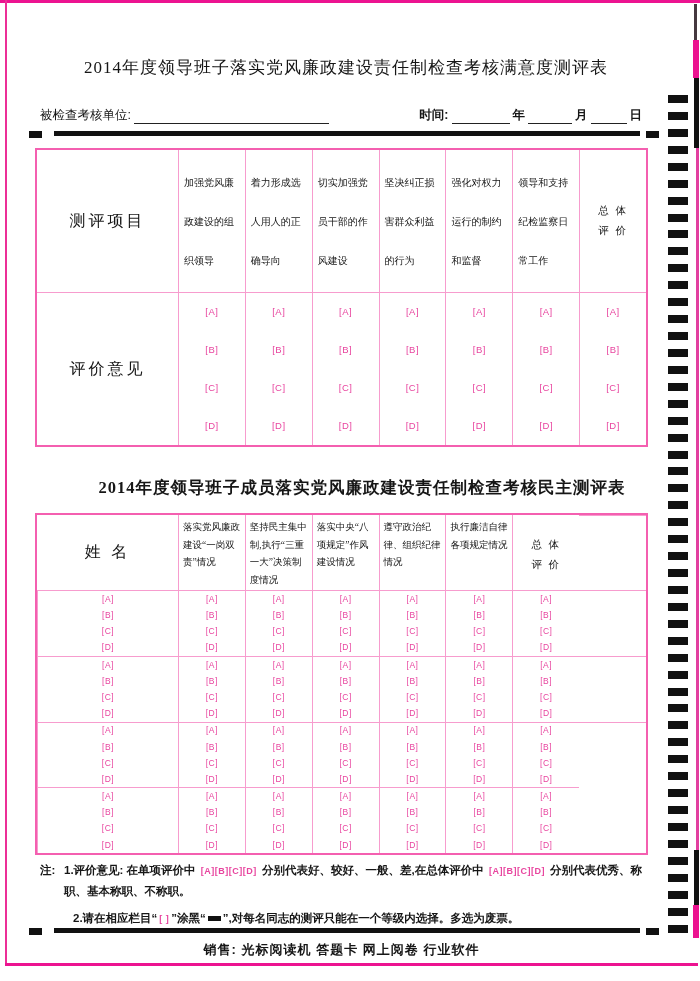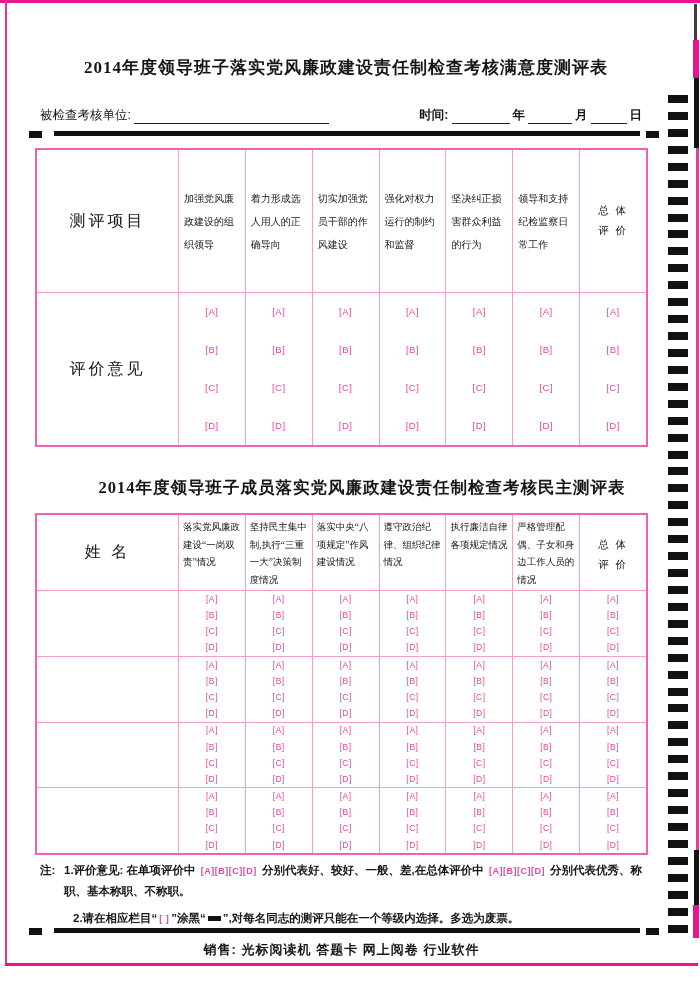--- a/index.html
+++ b/index.html
@@ -15,21 +15,21 @@
 
   
   .frame-top{position:absolute;left:0;top:0;width:700px;height:3px;background:#ec1390;}
   .frame-left{position:absolute;left:5px;top:0;width:2px;height:966px;background:#ec2f97;}
   .frame-bottom{position:absolute;left:5px;top:963px;width:693px;height:3px;background:#ec1390;}
   .edge-seg{position:absolute;}
 
   
   .title1{position:absolute;left:0;top:56px;width:692px;text-align:center;
     font-family:"Liberation Serif","DejaVu Serif",serif;
-    font-size:17px;font-weight:bold;letter-spacing:1px;}
+    font-size:17px;font-weight:normal;letter-spacing:1px;}
   .title2{position:absolute;left:16px;top:477px;width:692px;text-align:center;
     font-family:"Liberation Serif","DejaVu Serif",serif;
     font-size:16.5px;font-weight:bold;letter-spacing:1px;}
 
   
   .unit-line{position:absolute;left:40px;top:107px;font-size:12.5px;font-weight:400;white-space:nowrap;text-align:right;}
   .time-line{position:absolute;right:58px;top:107px;font-size:12.5px;font-weight:600;white-space:nowrap;}
   .uline{display:inline-block;border-bottom:1.5px solid #222;height:12px;vertical-align:bottom;margin:0 3px;}
   .w190{width:195px;} .w55{width:58px;} .w42{width:44px;} .w35{width:36px;}
 
@@ -42,21 +42,21 @@
     border:2px solid #f45fb0;display:grid;background:#fff;}
   .t1{top:148px;height:299px;grid-template-columns:141px repeat(7,1fr);grid-template-rows:142px 1fr;}
   .t2{top:513px;height:342px;grid-template-columns:141px repeat(7,1fr);grid-template-rows:75px repeat(4,1fr);}
   .cell{box-sizing:border-box;overflow:hidden;}
   .bl{border-left:1px solid #f79cce;}
   .bt{border-top:1px solid #f79cce;}
   .label-cell{display:flex;align-items:center;justify-content:center;
     font-size:16px;font-weight:500;letter-spacing:3px;}
   .head-cell{font-family:"Liberation Serif","DejaVu Serif",serif;
     word-break:break-all;white-space:pre-line;}
-  .t1 .head-cell{display:flex;align-items:center;font-size:10px;line-height:23px;padding:0 5px;}
+  .t1 .head-cell{display:flex;align-items:center;font-size:10px;line-height:39px;padding:0 5px;}
   .t2 .head-cell{font-size:9.5px;line-height:17.5px;padding:4px 4px 0 4px;}
   .head-cell.overall{display:flex;align-items:center;justify-content:center;
     text-align:center;line-height:20px;font-size:10.5px;letter-spacing:2px;}
   .opts-cell{display:flex;flex-direction:column;justify-content:space-around;
     align-items:center;}
   .opt{color:#e8459f;font-size:9.5px;letter-spacing:0.5px;line-height:1;}
   .t2 .opt{font-size:8.5px;}
 
   
   .notes{position:absolute;left:40px;top:860px;width:612px;font-size:11.5px;
@@ -102,22 +102,22 @@
 
   <div class="regsq" style="left:29px;top:131px;"></div>
   <div class="rule" style="top:131px;"></div>
   <div class="regsq" style="left:646px;top:131px;"></div>
 
   <div id="table1" class="tbl t1">
       <div class="cell label-cell">测评项目</div>
       <div class="cell head-cell bl">加强党风廉政建设的组织领导</div>
       <div class="cell head-cell bl">着力形成选人用人的正确导向</div>
       <div class="cell head-cell bl">切实加强党员干部的作风建设</div>
+      <div class="cell head-cell bl">坚决纠正损害群众利益的行为</div>
       <div class="cell head-cell bl">强化对权力运行的制约和监督</div>
-      <div class="cell head-cell bl">坚决纠正损害群众利益的行为</div>
       <div class="cell head-cell bl">领导和支持纪检监察日常工作</div>
       <div class="cell head-cell bl overall">总 体
 评 价</div>
       <div class="cell label-cell bt">评价意见</div>
       <div class="cell opts-cell bl bt">
         <span class="opt">[A]</span>
         <span class="opt">[B]</span>
         <span class="opt">[C]</span>
         <span class="opt">[D]</span>
       </div>
@@ -161,21 +161,20 @@
 
   <div class="title2">2014年度领导班子成员落实党风廉政建设责任制检查考核民主测评表</div>
 
   <div id="table2" class="tbl t2">
       <div class="cell label-cell">姓  名</div>
       <div class="cell head-cell bl">落实党风廉政建设“一岗双责”情况</div>
       <div class="cell head-cell bl">坚持民主集中制,执行“三重一大”决策制度情况</div>
       <div class="cell head-cell bl">落实中央“八项规定”作风建设情况</div>
       <div class="cell head-cell bl">遵守政治纪律、组织纪律情况</div>
       <div class="cell head-cell bl">执行廉洁自律各项规定情况</div>
-      <div class="cell head-cell bl">严格管理配偶、子女和身边工作人员的情况</div>
       <div class="cell head-cell bl overall">总 体
 评 价</div>
       <div class="cell bt"></div>
       <div class="cell opts-cell bl bt">
         <span class="opt">[A]</span>
         <span class="opt">[B]</span>
         <span class="opt">[C]</span>
         <span class="opt">[D]</span>
       </div>
       <div class="cell opts-cell bl bt">

